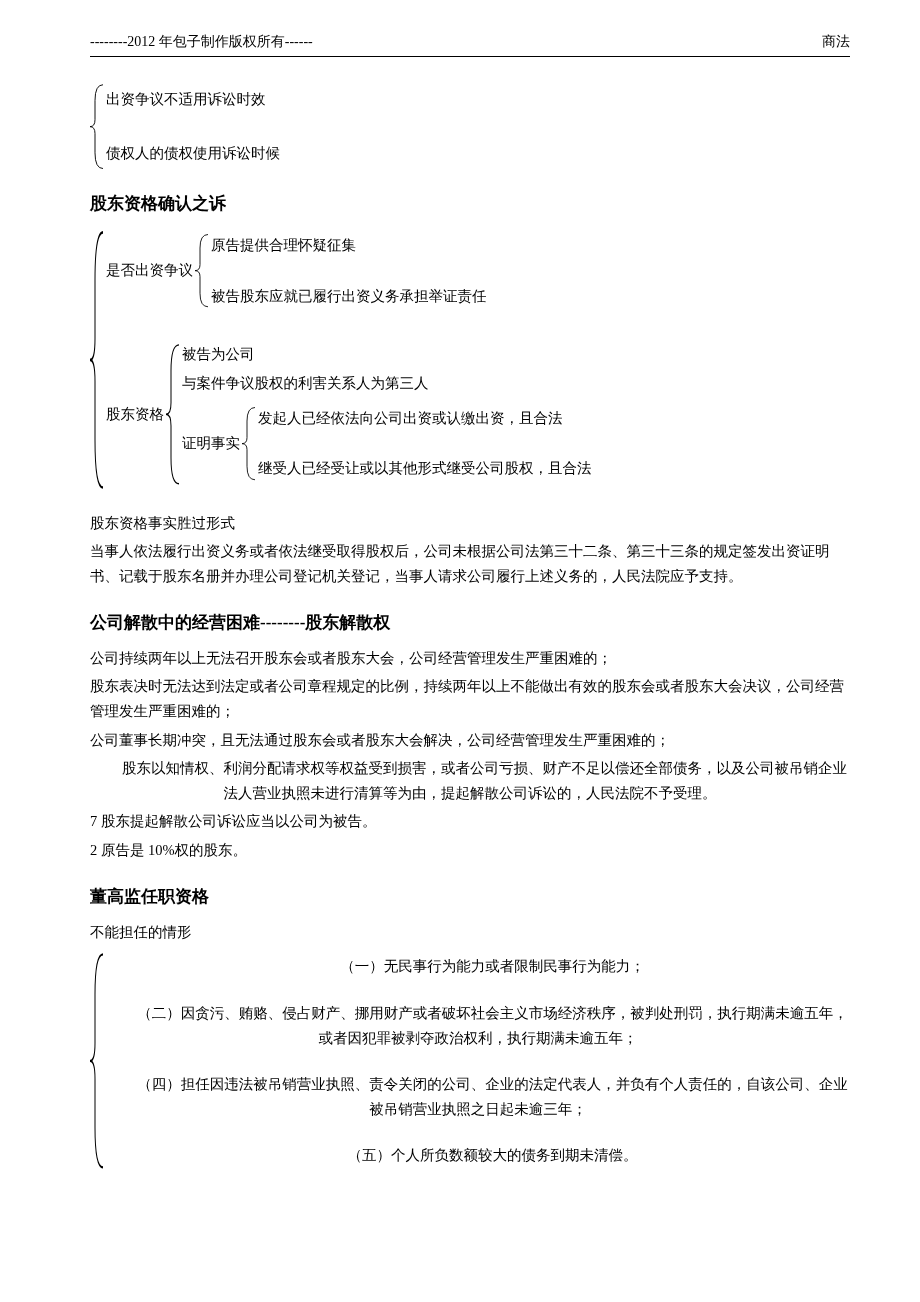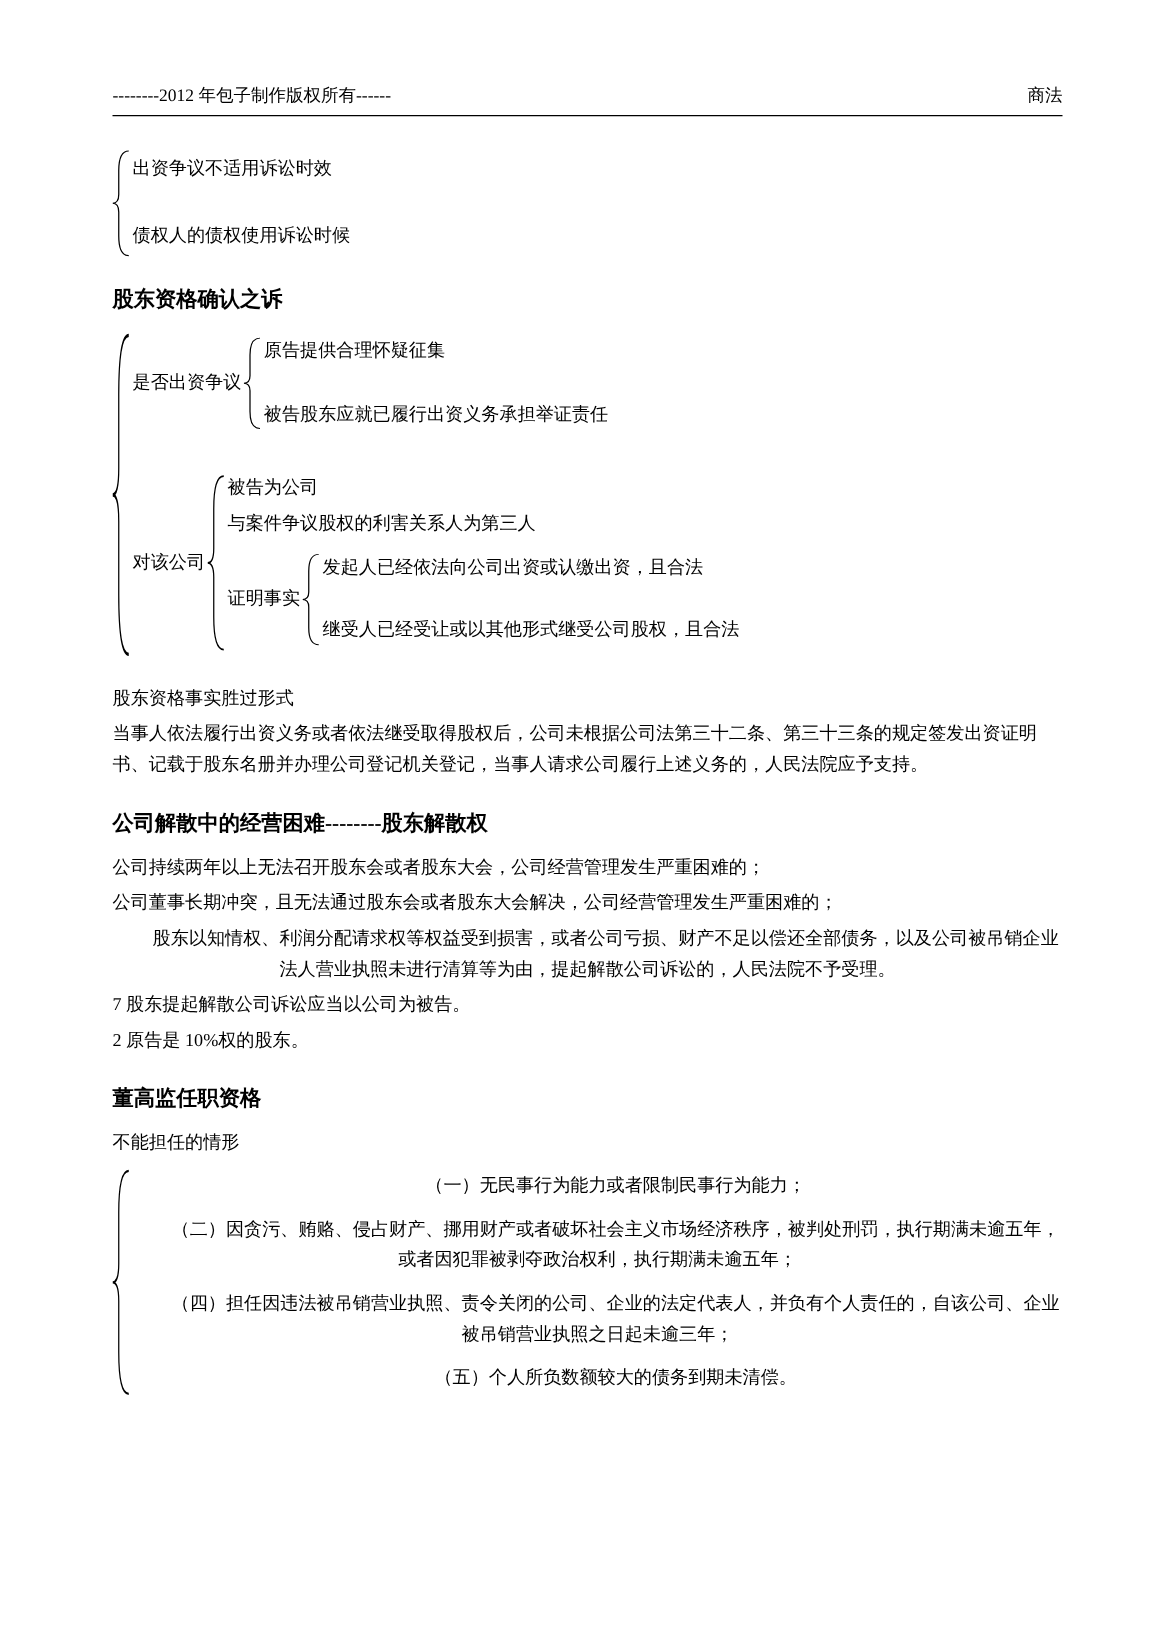--- a/index.html
+++ b/index.html
@@ -8,21 +8,20 @@
     margin: 0;
     padding: 0;
     width: 920px;
     color: #000;
     font-size: 14.5px;
     line-height: 1.7;
   }
   .page {
     padding: 30px 70px 30px 90px;
     box-sizing: border-box;
-    margin-top: 36px;
   }
   .hdr {
     display: flex;
     justify-content: space-between;
     border-bottom: 1px solid #000;
     padding-bottom: 2px;
     margin-bottom: 26px;
     font-size: 14px;
   }
   .u { }
@@ -109,21 +108,21 @@
               </svg>
           </div>
           <div class="bcontent vgap-lg">
             <div>原告提供合理怀疑征集</div>
             <div>被告股东应就已履行出资义务承担举证责任</div>
           </div>
         </div>
       </div>
 
       <div class="row">
-        <span class="rowlabel">对该公司</span>
+        <span class="rowlabel">股东资格</span>
         <div class="bgroup">
           <div class="brace">
             <svg viewBox="0 0 14 100" preserveAspectRatio="none">
                 <path d="M13 2 Q5 2 5 20 L5 42 Q5 50 0 50 Q5 50 5 58 L5 80 Q5 98 13 98" fill="none" stroke="#000" stroke-width="1"></path>
               </svg>
           </div>
           <div class="bcontent" style="gap:4px;">
             <div>被告为公司</div>
             <div>与案件争议股权的利害关系人为第三人</div>
             <div class="row">
@@ -148,35 +147,38 @@
   </div>
 
   <div class="spacer-sm"></div>
   <div class="para">股东资格事实胜过形式</div>
   <div class="para">当事人依法履行出资义务或者依法继受取得股权后，公司未根据公司法第三十二条、第三十三条的规定签发出资证明书、记载于股东名册并办理公司登记机关登记，当事人请求公司履行上述义务的，人民法院应予支持。</div>
 
   <div class="heading">公司解散中的经营困难--------股东解散权</div>
   <div class="para">
     <span>公司</span><span class="u">持续两年</span><span>以上无法召开股东会或者股东大会，公司经营管理发生严重困难的；</span>
   </div>
+  <div class="para">
+    <span>股东表决时无法达到法定或者公司章程规定的比例，</span><span class="u">持续两年</span><span>以上不能做出有效的股东会或者股东大会决议，公司经营管理发生严重困难的；</span>
+  </div>
   <div class="para">公司董事长期冲突，且无法通过股东会或者股东大会解决，公司经营管理发生严重困难的；</div>
   <div class="para indent">股东以知情权、利润分配请求权等权益受到损害，或者公司亏损、财产不足以偿还全部债务，以及公司被吊销企业法人营业执照未进行清算等为由，提起解散公司诉讼的，人民法院不予受理。</div>
   <div class="para">7 股东提起解散公司诉讼应当以公司为被告。</div>
   <div class="para">2 原告是 10%权的股东。</div>
 
   <div class="heading">董高监任职资格</div>
   <div class="para">不能担任的情形</div>
 
   <div class="bgroup">
     <div class="brace">
       <svg viewBox="0 0 14 100" preserveAspectRatio="none">
           <path d="M13 2 Q5 2 5 20 L5 42 Q5 50 0 50 Q5 50 5 58 L5 80 Q5 98 13 98" fill="none" stroke="#000" stroke-width="1"></path>
         </svg>
     </div>
-    <div class="bcontent" style="gap:2px;">
+    <div class="bcontent" style="gap:14px;">
       <div class="para indent">
         <span>（一）</span><span class="u">无民事行为能力或者限制民事行为能力</span><span>；</span>
       </div>
       <div class="para indent">
         <span>（二）因贪污、贿赂、侵占财产、挪用财产或者破坏社会主义市场经济秩序，被判处刑罚，执行期满未逾</span><span class="u">五</span><span>年，或者因犯罪被</span><span class="u">剥夺政治权利</span><span>，执行期满未逾</span><span class="u">五</span><span>年；</span>
       </div>
       <div class="para indent">
         <span>（四）担任因违法被吊销营业执照、责令关闭的公司、企业的</span><span class="u">法定代表人</span><span>，并负有个人责任的，自该公司、企业被吊销营业执照之日起未逾</span><span class="u">三</span><span>年；</span>
       </div>
       <div class="para indent">

